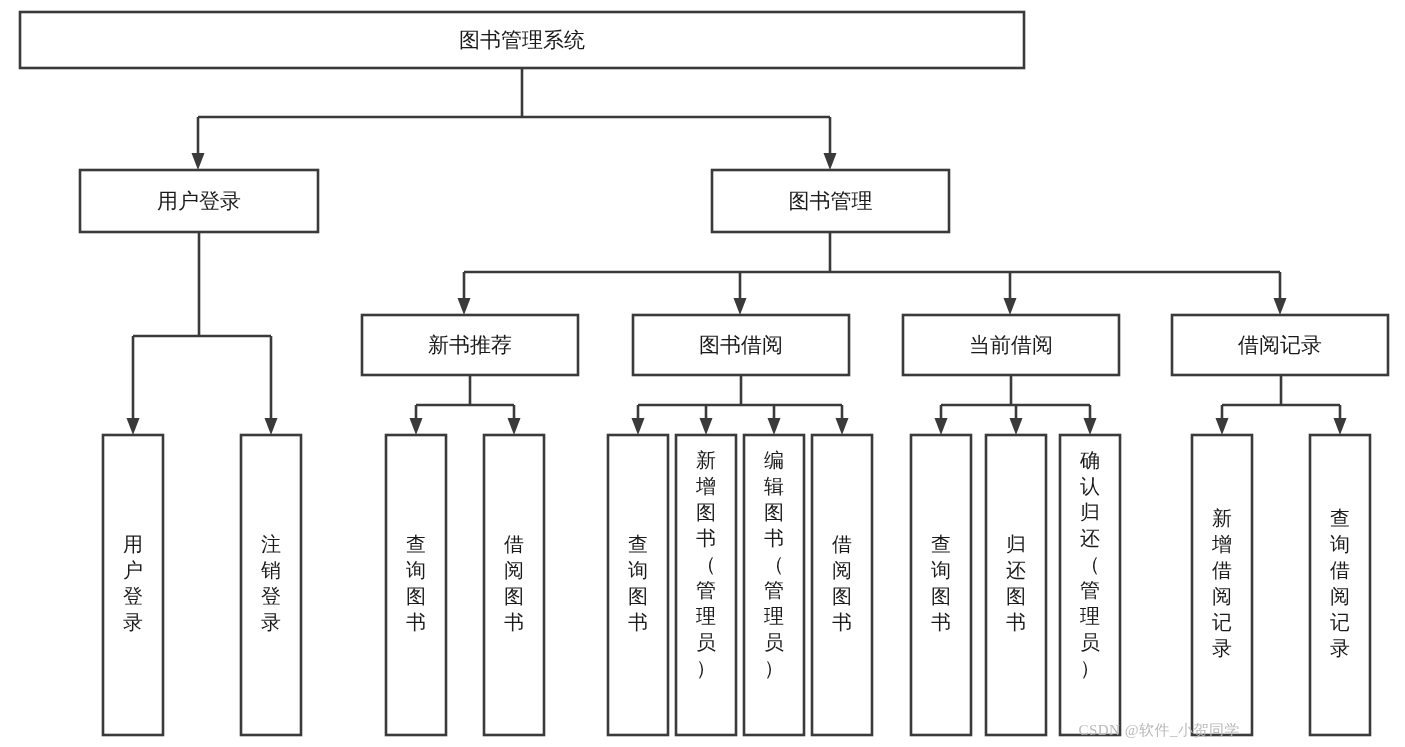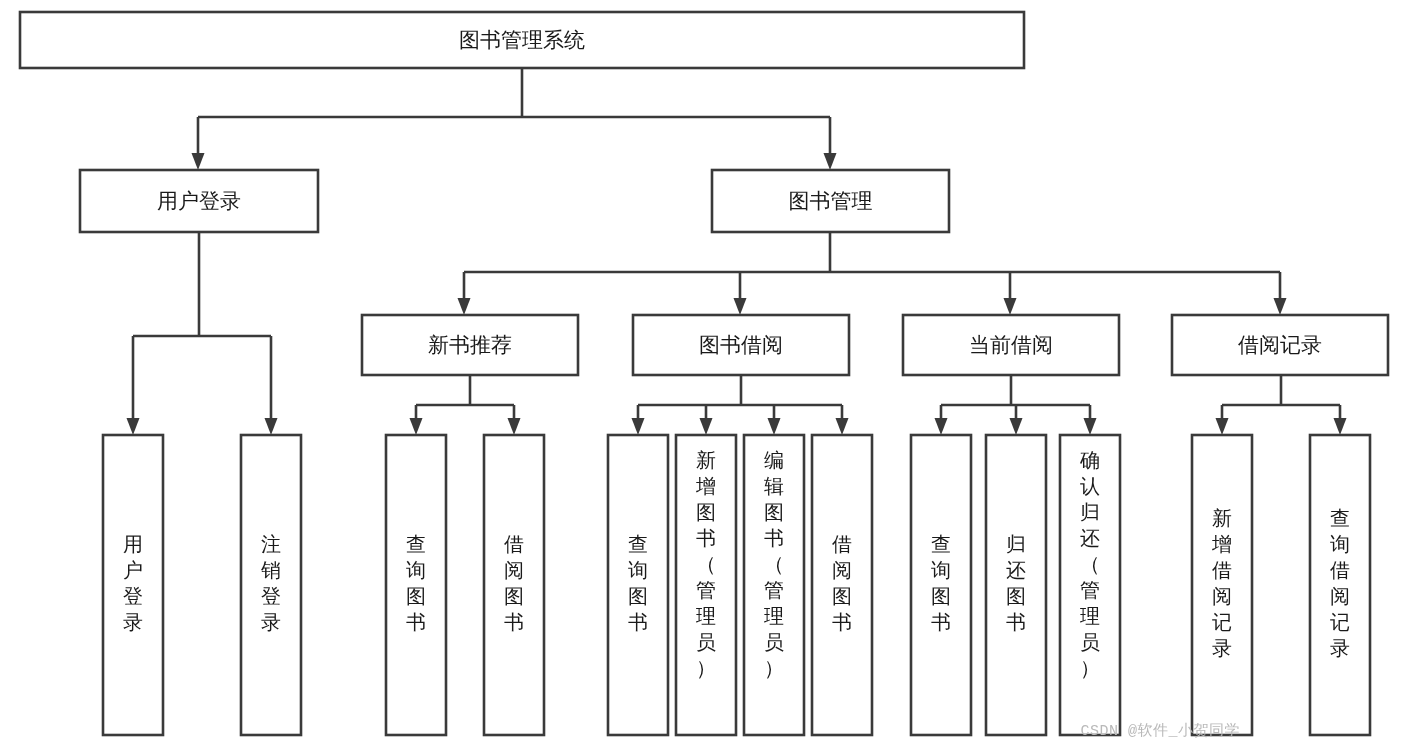--- a/index.html
+++ b/index.html
@@ -55,21 +55,21 @@
   }
   .node-label.vertical {
     font-size: 20px;
   }
   .watermark-text {
     position: absolute;
     right: 14px;
     bottom: 7px;
     font-size: 15px;
     color: #b9b9b9;
-    font-family: Liberation Mono, monospace;
+    font-family: Liberation Serif, serif;
     white-space: nowrap;
     letter-spacing: 0.5px;
     pointer-events: none;
   }
 </style>
 </head>
 <body>
 
 <div id="diagram-root">
   <svg class="diagram-canvas" viewBox="0 0 1405 747" xmlns="http://www.w3.org/2000/svg">

